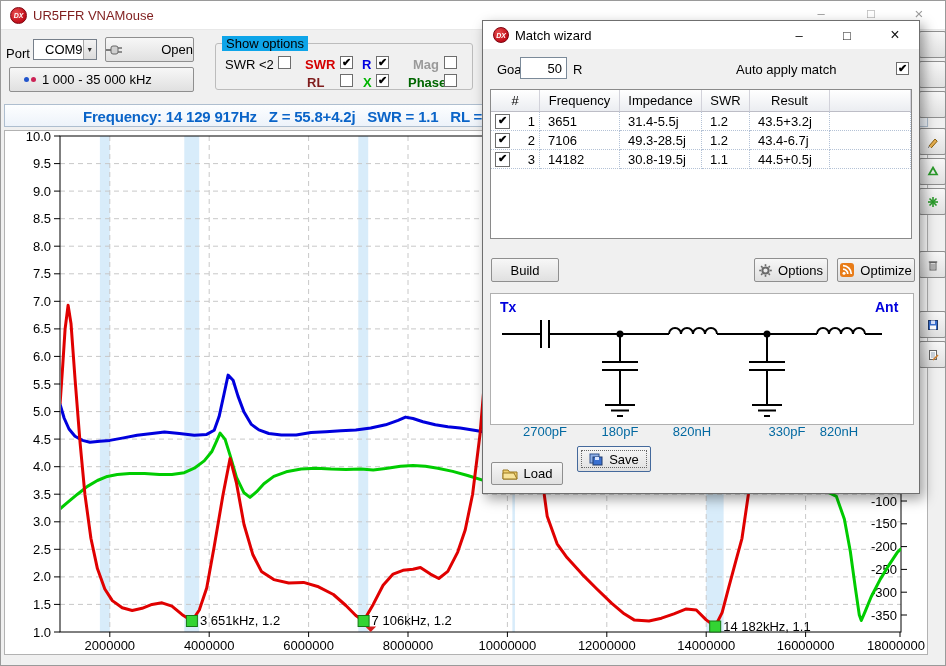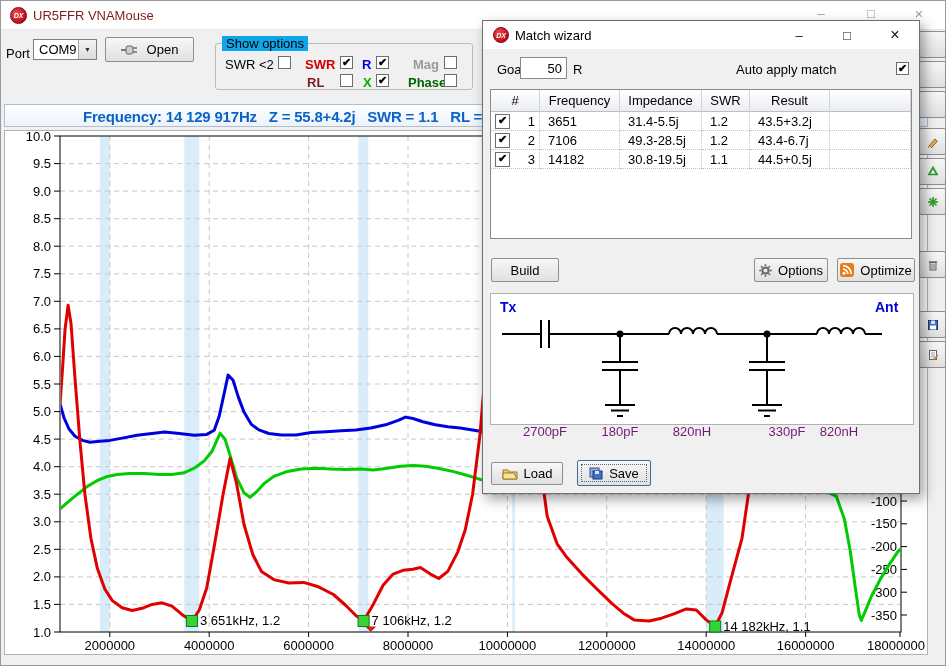--- a/index.html
+++ b/index.html
@@ -4,21 +4,21 @@
 <style>
   html,body{margin:0;padding:0;background:#fff;}
   body{width:946px;height:666px;position:relative;font-family:"Liberation Sans",sans-serif;font-size:13px;overflow:hidden;}
   #stage{position:absolute;left:0;top:0;width:946px;height:666px;background:#f0f0f0;box-shadow:inset 0 0 0 1px #9a9a9a;}
   .abs{position:absolute;box-sizing:border-box;}
   .titlebar{left:1px;top:1px;width:944px;height:29px;background:#ffffff;border-bottom:1px solid #e8e8e8;}
   .apptitle{color:#7f1d1d;font-size:13px;text-align:center;}
   .logo{width:17px;height:17px;border-radius:50%;background:radial-gradient(circle at 35% 35%,#e85050,#c00c18 70%);border:1px solid #7c0410;color:#fff;font-size:7px;font-weight:bold;font-style:italic;display:flex;align-items:center;justify-content:center;}
   .winctl{width:26px;height:18px;display:flex;align-items:center;justify-content:center;color:#9b9b9b;font-size:13px;}
   .btn{background:linear-gradient(#f7f7f7,#e0e0e0);border:1px solid #8f8f8f;border-radius:2px;display:flex;align-items:center;justify-content:center;gap:6px;color:#000;cursor:default;}
-  .combo{background:#fff;border:1px solid #767f8a;display:flex;align-items:center;padding-left:5px;}
+  .combo{background:#fff;border:1px solid #767f8a;display:flex;align-items:center;padding-left:11px;}
   .combo .arrow{margin-left:auto;width:17px;align-self:stretch;background:linear-gradient(#f4f4f4,#dcdcdc);border-left:1px solid #a8a8a8;font-size:7px;color:#333;display:flex;align-items:center;justify-content:center;}
   .groupbox{border:1px solid #bcbcbc;border-radius:3px;}
   .grouplabel{background:#0ea5e9;padding:0 4px;}
   .cb{width:13px;height:13px;background:#fff;border:1px solid #6d6d6d;font-size:11px;line-height:10px;text-align:center;color:#000;font-weight:bold;overflow:hidden;}
   .cb.checked::after{content:"✔";}
   .statusbar{left:4px;top:104px;width:924px;height:23px;border:1px solid #aebecf;background:linear-gradient(#fdfeff,#edf3fa);}
   .statustext{left:78px;top:3px;font-weight:bold;font-size:15px;color:#0a64c8;white-space:pre;letter-spacing:-0.2px;}
   .chartpanel{left:4px;top:130px;width:924px;height:525px;background:#fff;border:1px solid #b2b2b2;}
   #chart-layer{left:0;top:0;width:946px;height:666px;pointer-events:none;z-index:5;}
   #chart-layer svg text{font-family:"Liberation Sans",sans-serif;font-size:13px;fill:#000;}
@@ -27,49 +27,56 @@
   .dialog{left:482px;top:20px;width:438px;height:474px;background:#f0f0f0;border:1px solid #6f6f6f;box-shadow:4px 5px 12px rgba(0,0,0,.38);z-index:20;}
   .dlg-titlebar{left:0;top:0;width:436px;height:28px;background:#fff;}
   .dlg-ctl{width:26px;height:20px;display:flex;align-items:center;justify-content:center;color:#111;font-size:13px;}
   .goal-input{width:47px;height:22px;border:1px solid #7b8a99;background:#fff;text-align:right;padding:0 4px 0 0;font-family:inherit;font-size:13px;box-sizing:border-box;}
   .mw-table{left:7px;top:68px;width:422px;height:150px;background:#fff;border:1px solid #8a8a8a;}
   .th{background:linear-gradient(#ffffff,#ebedf1);border-right:1px solid #d2d2da;border-bottom:1px solid #bdbdc6;display:flex;align-items:center;justify-content:center;height:22px;box-sizing:border-box;}
   .tr{display:flex;height:19px;align-items:center;}
   .td{box-sizing:border-box;border-right:1px dotted #b4c2d6;border-bottom:1px dotted #b4c2d6;height:19px;display:flex;align-items:center;}
   .circuitpanel{left:7px;top:272px;width:424px;height:132px;background:#fff;border:1px solid #b0b0b0;}
   .circlabel{color:#0000dd;font-weight:bold;font-size:14px;}
-  .circval{color:#701a75;font-size:13px;position:absolute;transform:translateX(-50%);}
+  .circval{color:#0369a1;font-size:13px;position:absolute;transform:translateX(-50%);}
   .focusrect{position:absolute;inset:3px;border:1px dotted #666;}
 </style>
 </head>
 <body>
 
 <div id="stage">
 
   <div class="abs titlebar">
     <div class="abs logo" style="left:9px;top:6px;">DX</div>
     <div class="abs apptitle" style="left:32px;top:7px;">UR5FFR VNAMouse</div>
     <div class="abs winctl" style="left:807px;top:3px;">–</div>
     <div class="abs winctl" style="left:857px;top:3px;">□</div>
     <div class="abs winctl" style="left:905px;top:3px;font-size:15px;">×</div>
   </div>
 
   <div class="abs" style="left:6px;top:46px;">Port</div>
   <div class="abs combo" style="left:33px;top:39px;width:64px;height:21px;">
     <span>COM9</span>
     <span class="arrow">▼</span>
   </div>
-  <div class="abs btn" style="left:105px;top:37px;width:89px;height:25px;">
+  <div class="abs btn" style="left:105px;top:37px;width:89px;height:25px;justify-content:space-between;">
     <svg width="20" height="12" viewBox="0 0 20 12">
         <line x1="0" y1="6" x2="5" y2="6" stroke="#555" stroke-width="1.5"></line>
         <rect x="5" y="2" width="7" height="8" rx="2" fill="#cfcfcf" stroke="#666"></rect>
         <line x1="12" y1="4" x2="16" y2="4" stroke="#666" stroke-width="1.4"></line>
         <line x1="12" y1="8" x2="16" y2="8" stroke="#666" stroke-width="1.4"></line>
       </svg>
     <span>Open</span>
+  </div>
+  <div class="abs btn" style="left:9px;top:67px;width:185px;height:25px;justify-content:flex-start;padding-left:14px;">
+    <span style="display:inline-flex;gap:2px;">
+      <span style="width:5px;height:5px;border-radius:50%;background:#2255cc;"></span>
+      <span style="width:5px;height:5px;border-radius:50%;background:#cc2255;"></span>
+    </span>
+    <span>1 000 - 35 000 kHz</span>
   </div>
 
   <div class="abs groupbox" style="left:215px;top:43px;width:258px;height:47px;"></div>
   <div class="abs grouplabel" style="left:222px;top:36px;">Show options</div>
   <div id="show-options-items">
       <div class="abs" style="left: 225px; top: 57px; color: rgb(0, 0, 0); font-weight: normal;">SWR &lt;2</div>
       <div class="abs cb" style="left: 278px; top: 56px;"></div>
       <div class="abs" style="left: 305px; top: 57px; color: rgb(212, 0, 0); font-weight: bold;">SWR</div>
       <div class="abs cb checked" style="left: 340px; top: 56px;"></div>
       <div class="abs" style="left: 362px; top: 57px; color: rgb(0, 0, 224); font-weight: bold;">R</div>
@@ -373,21 +380,21 @@
       </div>
   </div>
 
   <div class="abs btn" style="left:8px;top:441px;width:72px;height:23px;">
     <svg width="16" height="12" viewBox="0 0 16 12">
         <path d="M1 2 h5 l1.5 2 H15 V11 H1 Z" fill="#f0d070" stroke="#9a7820"></path>
         <path d="M1 5 H12 L15 11 H1 Z" fill="#f8e49a" stroke="#9a7820"></path>
       </svg>
     <span>Load</span>
   </div>
-  <div class="abs btn" style="left:94px;top:439px;width:74px;height:26px;border:1px solid #44699c;">
+  <div class="abs btn" style="left:94px;top:425px;width:74px;height:26px;border:1px solid #44699c;">
     <span class="focusrect"></span>
     <svg width="14" height="13" viewBox="0 0 14 13">
         <rect x="1" y="1" width="9" height="9" fill="#8fb0e8" stroke="#30508a"></rect>
         <rect x="4" y="4" width="9" height="8" fill="#3a70d0" stroke="#203a6a"></rect>
         <rect x="6" y="4" width="4" height="3" fill="#d8e4ff"></rect>
       </svg>
     <span>Save</span>
   </div>
 </div>
 

